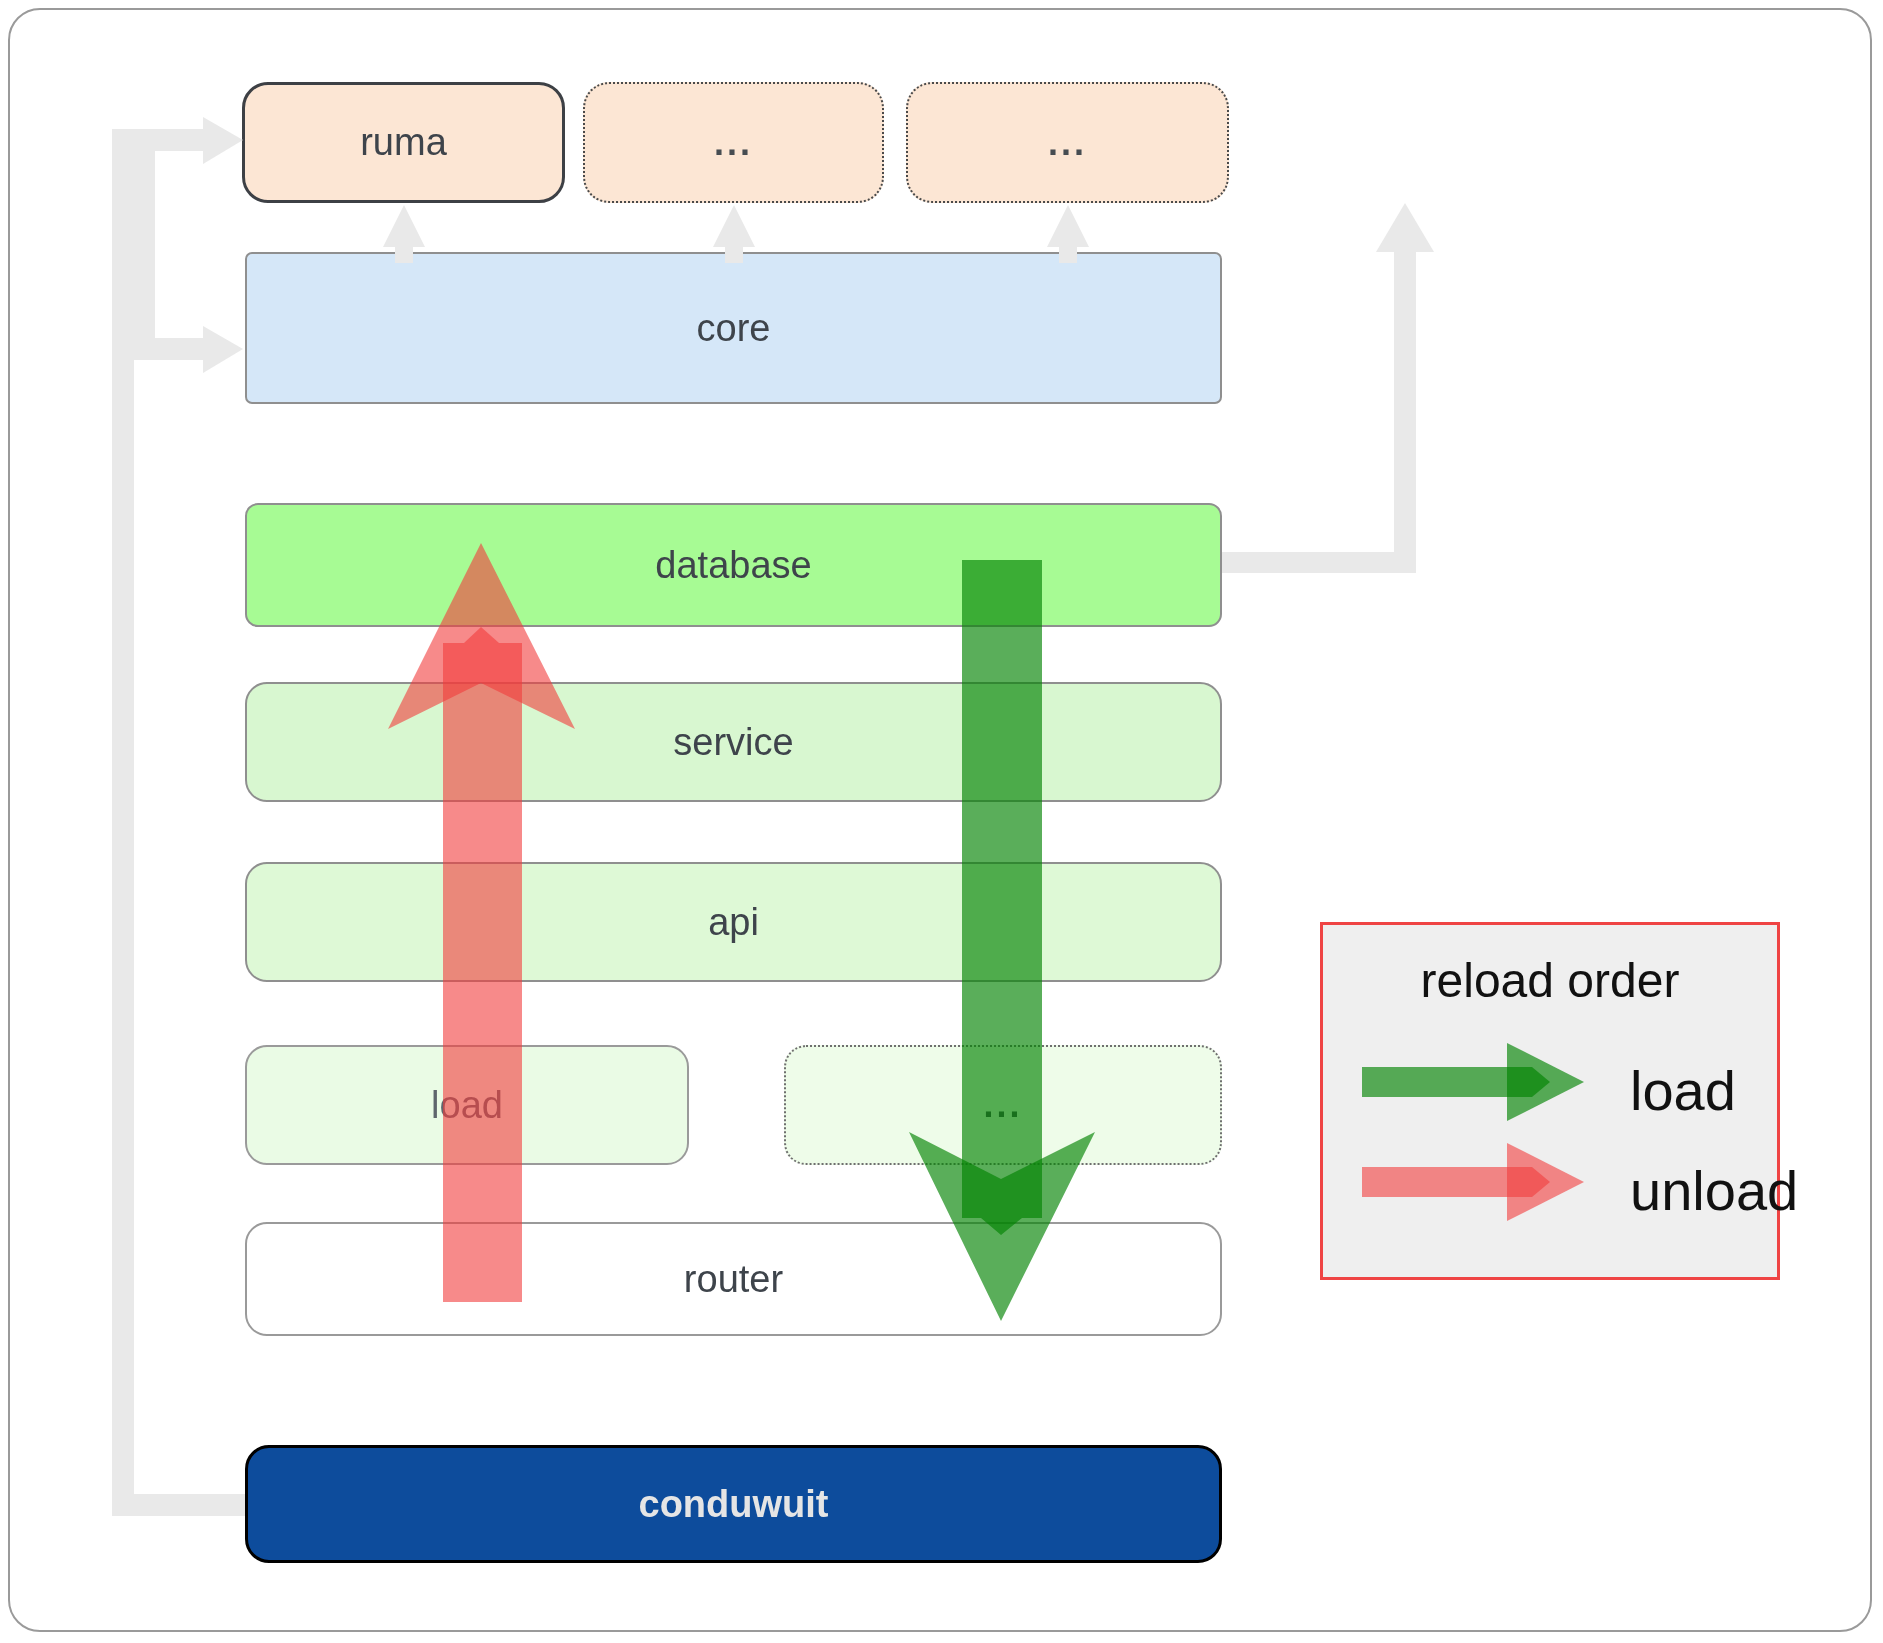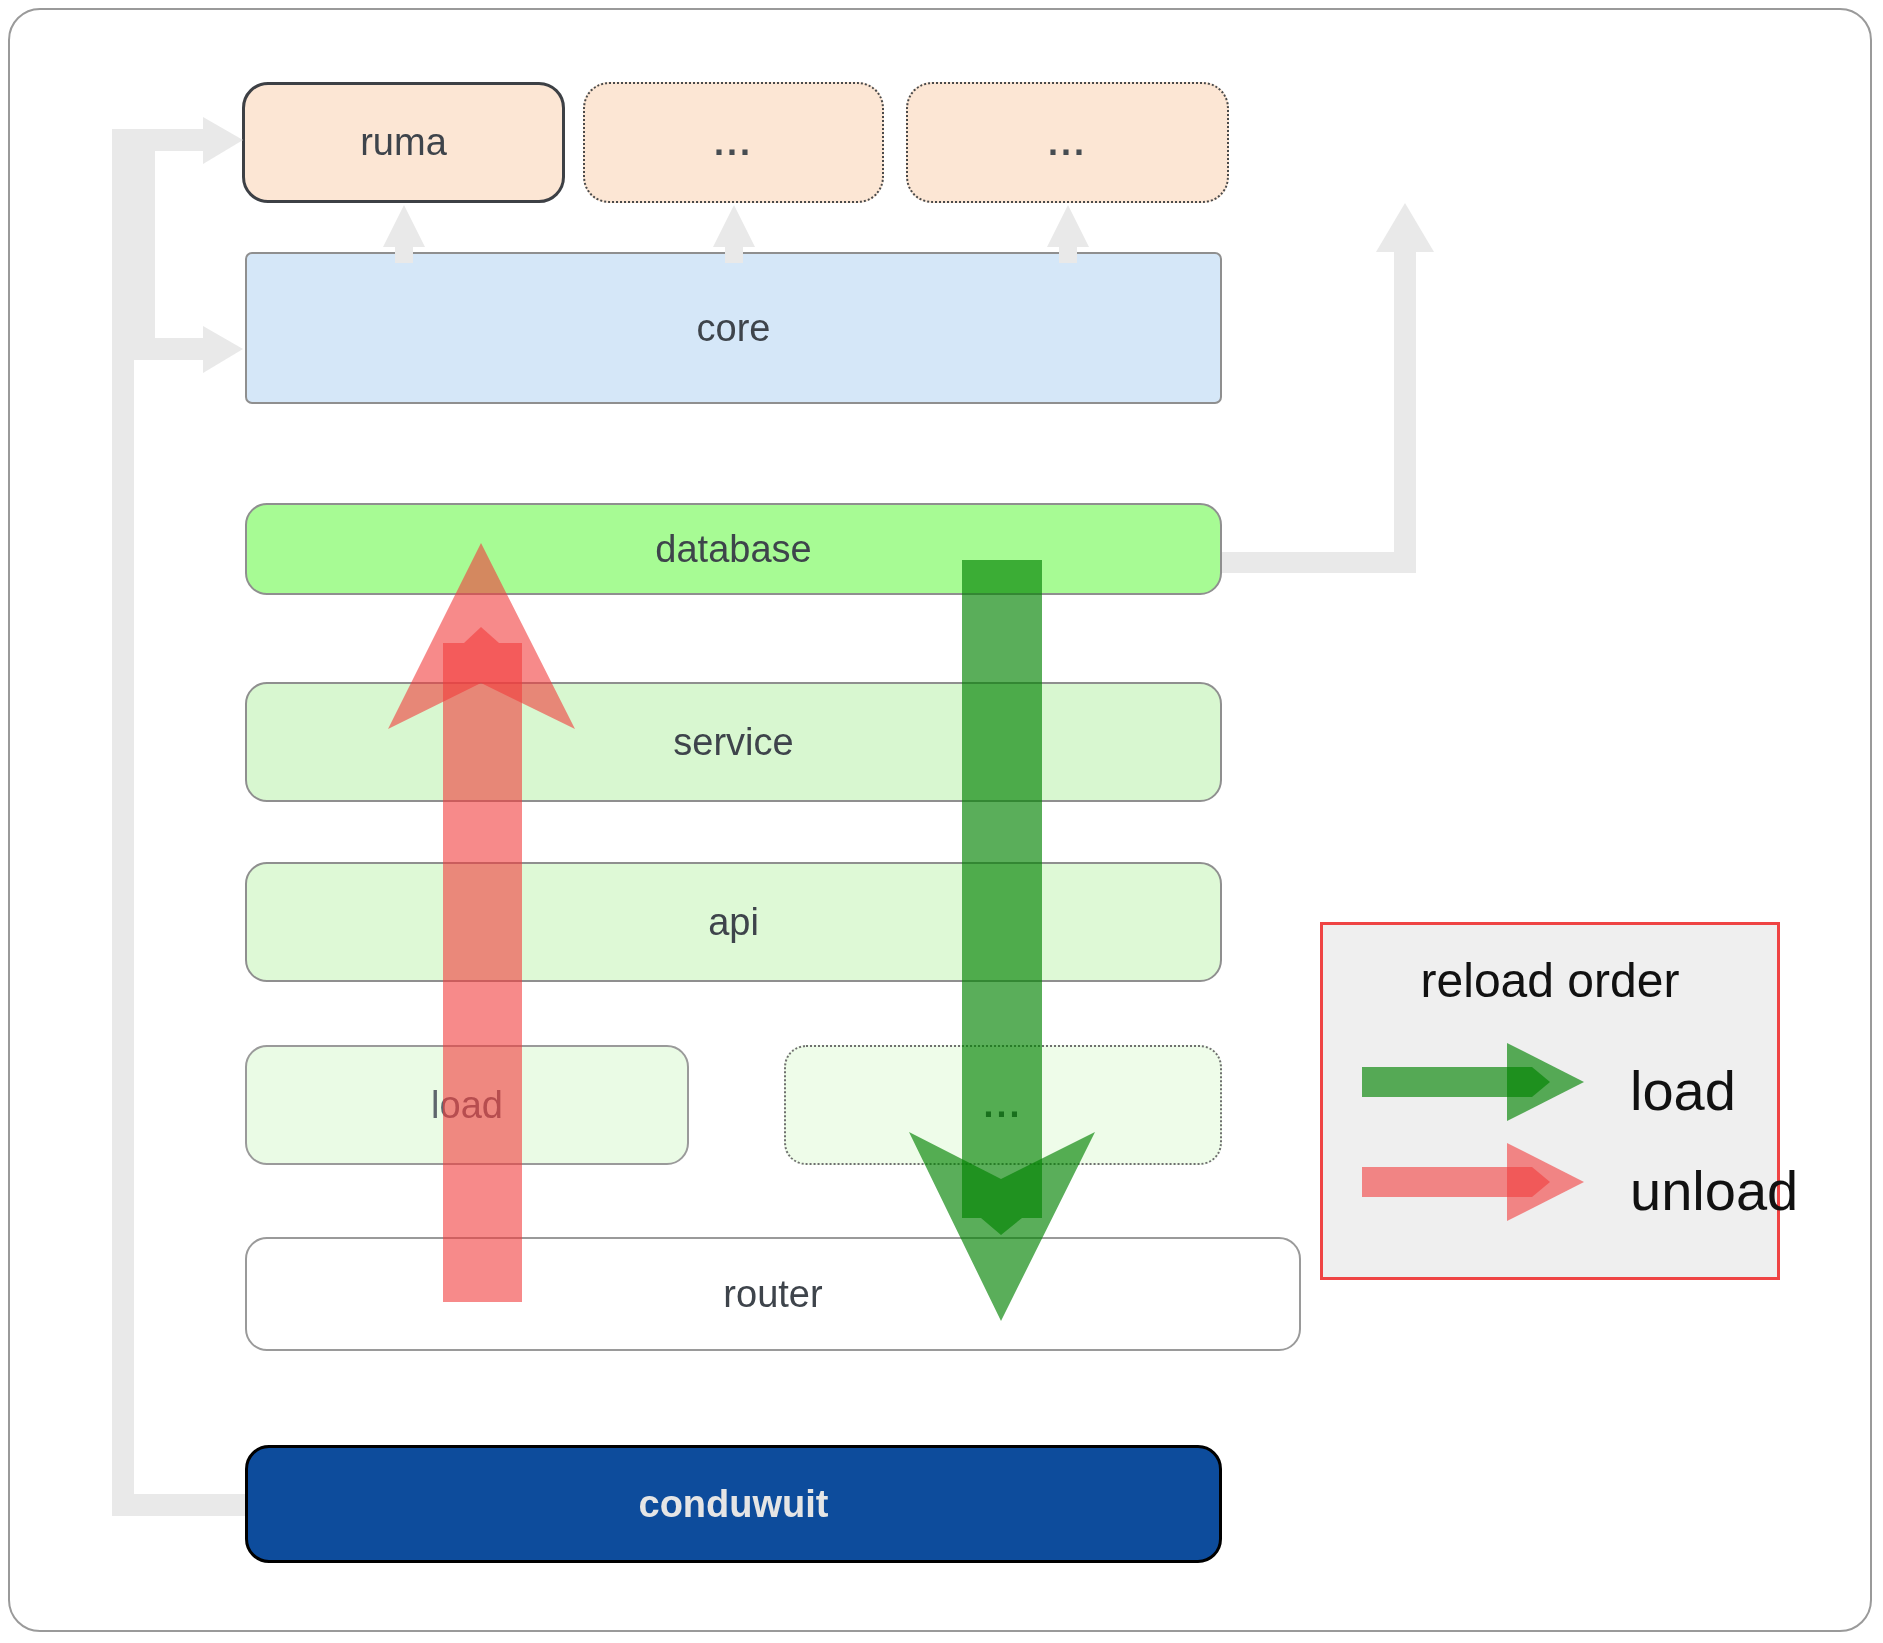--- a/index.html
+++ b/index.html
@@ -38,36 +38,36 @@
   <div class="box top-box dotted" id="box-ellipsis-top-1" style="left:583px;top:82px;width:301px;height:121px;">
     <span class="dots">...</span>
   </div>
   <div class="box top-box dotted" id="box-ellipsis-top-2" style="left:906px;top:82px;width:323px;height:121px;">
     <span class="dots">...</span>
   </div>
 
   <div class="box layer" id="box-core" style="left:245px;top:252px;width:977px;height:152px;border-radius:7px;">
     <span>core</span>
   </div>
-  <div class="box layer" id="box-database" style="left:245px;top:503px;width:977px;height:92px;">
+  <div class="box layer" id="box-database" style="left:245px;top:503px;width:977px;height:124px;border-radius:13px;">
     <span>database</span>
   </div>
   <div class="box layer" id="box-service" style="left:245px;top:682px;width:977px;height:120px;">
     <span>service</span>
   </div>
   <div class="box layer" id="box-api" style="left:245px;top:862px;width:977px;height:120px;">
     <span>api</span>
   </div>
   <div class="box" id="box-admin" style="left:245px;top:1045px;width:444px;height:120px;">
     <span>load</span>
   </div>
   <div class="box" id="box-ellipsis-mid" style="left:784px;top:1045px;width:438px;height:120px;">
     <span class="dots">...</span>
   </div>
-  <div class="box" id="box-router" style="left:245px;top:1222px;width:1056px;height:114px;margin-top:15px;">
+  <div class="box" id="box-router" style="left:245px;top:1222px;width:977px;height:114px;">
     <span>router</span>
   </div>
   <div class="box" id="box-conduwuit" style="left:245px;top:1445px;width:977px;height:118px;">
     <span>conduwuit</span>
   </div>
 
   <div id="legend">
     <div id="legend-title">reload order</div>
     <div class="legend-label" id="legend-load-label">load</div>
     <div class="legend-label" id="legend-unload-label">unload</div>

